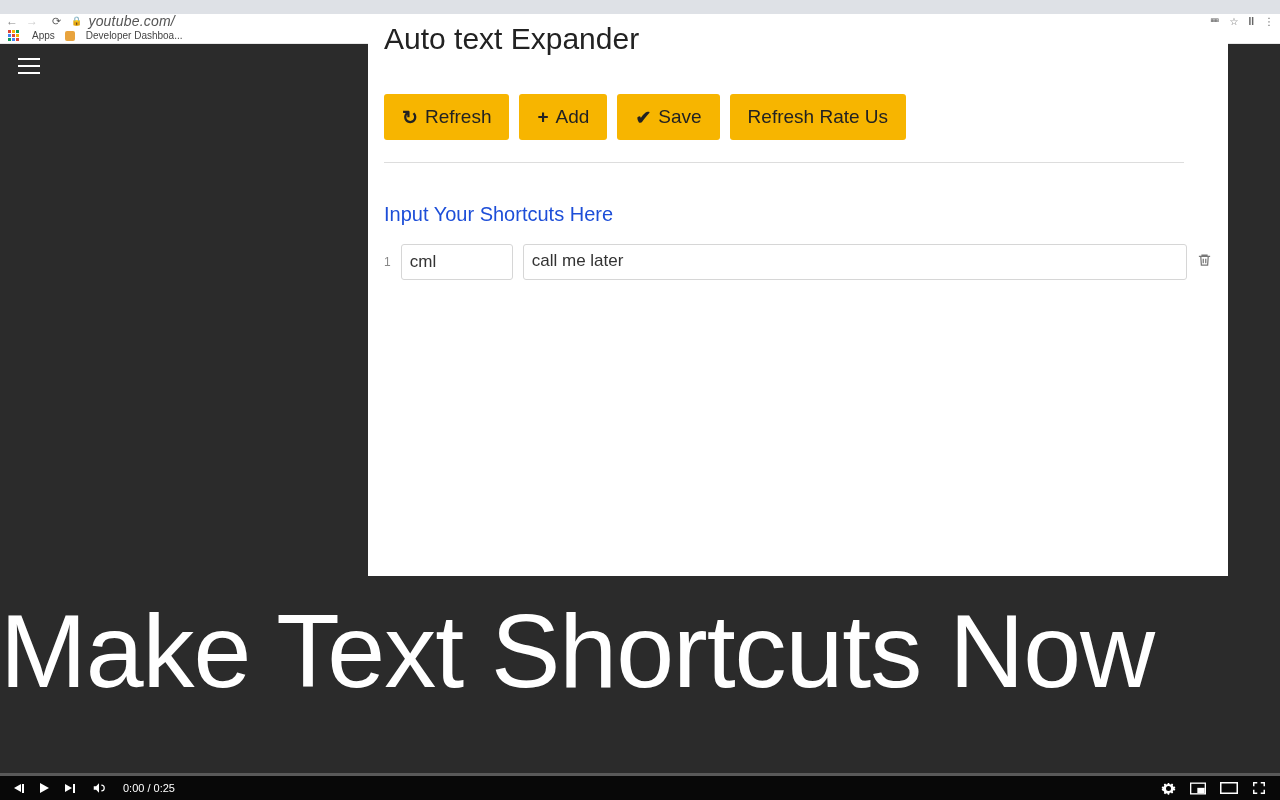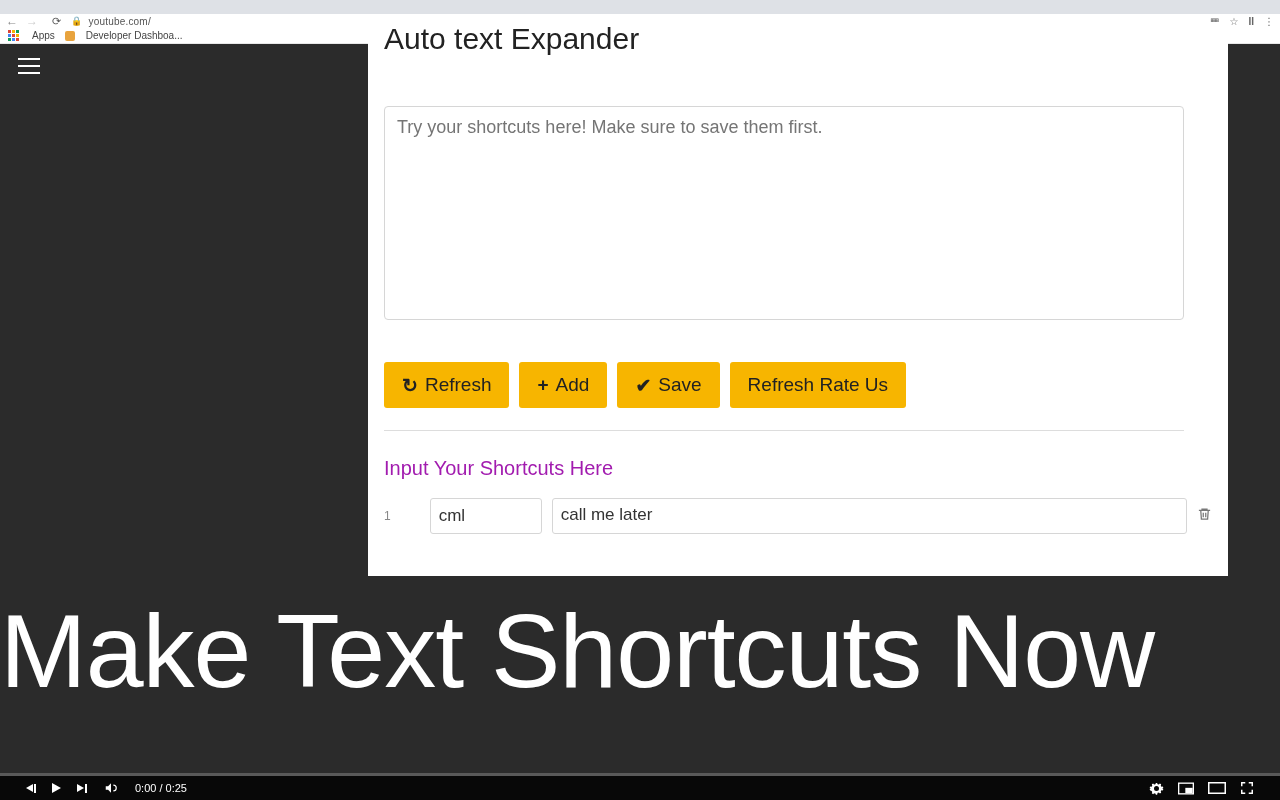--- a/index.html
+++ b/index.html
@@ -12,21 +12,21 @@
   .browser-bar {
     height: 14px; background: #fff; display: flex; align-items: center;
     padding: 0 6px; font-size: 10px; color: #555; position: relative;
   }
   .nav-arrows { display: flex; gap: 8px; align-items: center; color: #888; }
   .nav-arrow { font-size: 12px; }
   .nav-arrow.dis { color: #ccc; }
   .reload { margin-left: 6px; font-size: 11px; color: #555; }
   .omnibox { margin-left: 10px; display: flex; align-items: center; gap: 6px; }
   .lock { font-size: 9px; color:#555; }
-  .url { font-size: 10px; color: #555; letter-spacing: .2px; }
+  .url { font-size: 14px; color: #555; letter-spacing: .2px; font-style: italic; }
   .ext-icons { position: absolute; right: 6px; display: flex; gap: 10px; align-items:center; color:#666; font-size:10px; }
   .bookmarks-bar {
     height: 16px; background: #fff; border-bottom: 1px solid #e8e8e8;
     display:flex; align-items:center; gap:10px; padding: 0 8px; font-size:10px; color:#444;
   }
   .apps-grid {
     display:inline-grid; grid-template-columns: repeat(3,3px); grid-template-rows: repeat(3,3px);
     gap:1px; margin-right:2px;
   }
   .apps-grid span { width:3px; height:3px; background:#db4437; }
@@ -70,43 +70,43 @@
     font-family: inherit;
   }
   .btn-row { display:flex; gap:10px; margin-top: 38px; }
   .btn {
     background:#f7b500; border:none; border-radius:3px; height:46px;
     display:flex; align-items:center; padding: 0 18px; font-size:19px; color:#222;
     cursor:pointer; gap:7px; font-family:inherit;
   }
   .btn .ic { font-size:19px; font-weight:bold; position:relative; top:0px; }
   .hr { border:none; border-top:1px solid #ddd; margin-top: 22px; width:800px; }
-  .section-label { font-size:20px; color:#a21caf; margin-top: 26px; }
+  .section-label { font-size:20px; color:#1d4ed8; margin-top: 40px; }
   .shortcut-row { display:flex; align-items:center; gap:10px; margin-top: 18px; }
   .row-num { font-size:12px; color:#888; width:8px; text-align:right; }
   .inp {
     border:1px solid #d6d6d6; border-radius:3px; height:36px; padding:4px 8px;
     font-size:17px; color:#333; font-family:inherit; outline:none;
   }
-  .inp.short { width:112px;margin-left:29px; }
+  .inp.short { width:112px; }
   .inp.long { width:786px; padding-top:2px; }
   .trash { font-size:16px; color:#777; cursor:pointer; }
 
   
   .banner {
     position:absolute; left:0; width:100%; text-align:left; top: 548px;
     font-size: 104px; color:#fff; font-weight:400; letter-spacing:-1px;
     white-space:nowrap;
   }
 
   
   .video-controls {
     position:absolute; bottom:0; left:0; width:100%;
     background: rgba(0,0,0,.8); height:24px; display:flex; align-items:center;
-    color:#fff; font-size:11px; padding:0 26px;
+    color:#fff; font-size:11px; padding:0 14px;
   }
   .progress-track {
     position:absolute; bottom:24px; left:0; width:100%; height:3px;
     background: rgba(255,255,255,.22);
   }
   .vc-btn { margin-right:16px; cursor:pointer; display:inline-flex; align-items:center; }
   .vc-right { margin-left:auto; display:flex; gap:14px; align-items:center; }
   .play-tri { width:0;height:0;border-left:9px solid #fff;border-top:5px solid transparent;border-bottom:5px solid transparent; }
   .prev-ic, .next-ic { display:inline-flex; align-items:center; }
   .prev-ic::before { content:""; width:0;height:0;border-right:7px solid #fff;border-top:4px solid transparent;border-bottom:4px solid transparent; }
@@ -161,21 +161,20 @@
 
   <div class="hamburger">
     <div></div>
       <div></div>
       <div></div>
   </div>
 
   <div class="popup">
     <div class="popup-title">Auto text Expander</div>
 
-    <textarea class="try-box" placeholder="Try your shortcuts here! Make sure to save them first." style=""></textarea>
 
     <div class="btn-row">
       <button class="btn">
         <span class="ic">↻</span>
         <span>Refresh</span>
       </button>
       <button class="btn">
         <span class="ic">+</span>
         <span>Add</span>
       </button>

